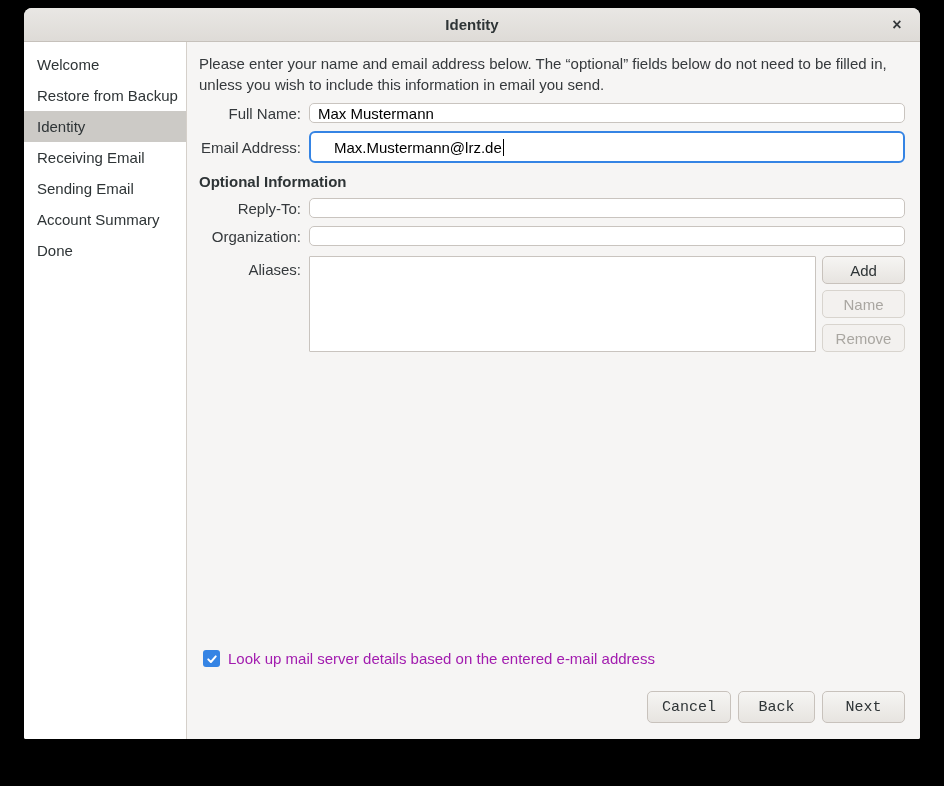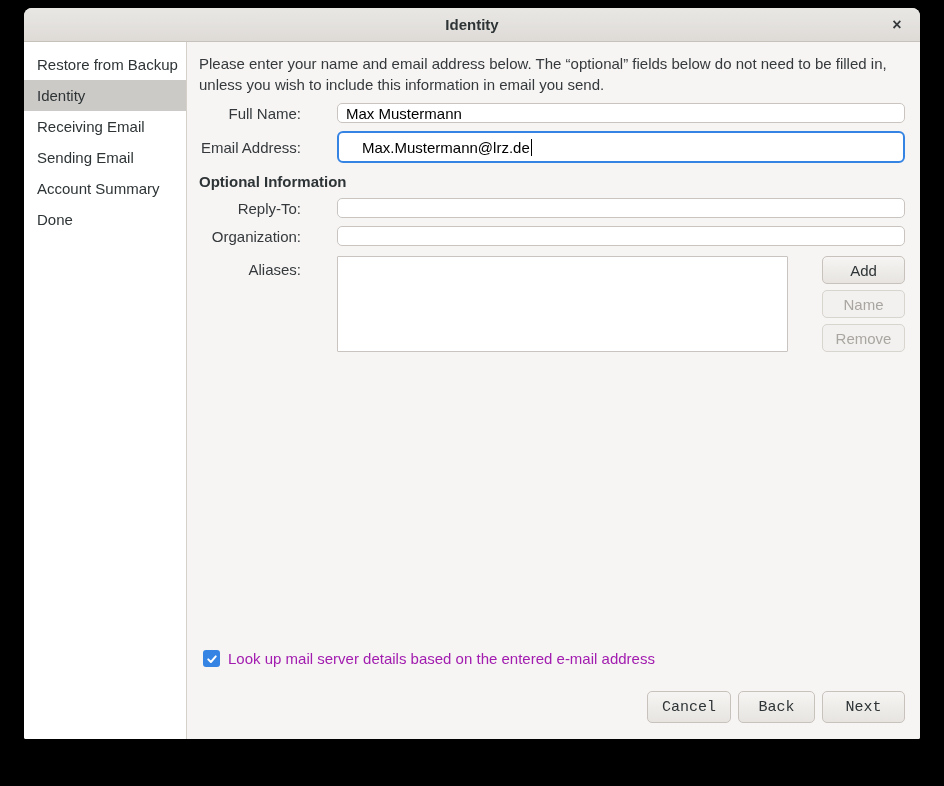--- a/index.html
+++ b/index.html
@@ -38,21 +38,21 @@
   }
   .side-item.selected { background:#cccac6; }
   .main {
     flex:1; display:flex; flex-direction:column; min-width:0;
     padding:12px 15px 16px 12px; background:#f6f5f4;
   }
   .intro { font-size:15px; line-height:1.38; color:#35393c; margin:0; }
   .section-heading {
     font-size:15px; font-weight:bold; color:#2e3436; margin:12px 0 0 0;
   }
-  .form-row { display:flex; align-items:center; margin-top:8px;gap:28px; }
+  .form-row { display:flex; align-items:center; margin-top:8px; }
   .form-row.top-align { align-items:flex-start; margin-top:10px; }
   .form-label {
     flex:0 0 110px; width:110px; text-align:right; padding-right:8px;
     font-size:15px; color:#35393c;
   }
   .form-row.top-align .form-label { padding-top:5px; }
   .text-input {
     flex:1; height:20px; background:#ffffff;
     border:1px solid #c9c4bf; border-radius:5px;
     padding:0 8px; font-size:15px; color:#000000;
@@ -103,20 +103,21 @@
 <div class="window">
 
   <div class="titlebar">
     <span class="titlebar-title">Identity</span>
     <span class="close-btn">×</span>
   </div>
 
   <div class="body-row">
 
     <div class="sidebar">
+      <div class="side-item">Welcome</div>
       <div class="side-item">Restore from Backup</div>
       <div class="side-item selected">Identity</div>
       <div class="side-item">Receiving Email</div>
       <div class="side-item">Sending Email</div>
       <div class="side-item">Account Summary</div>
       <div class="side-item">Done</div>
     </div>
 
     <div class="main">
 

